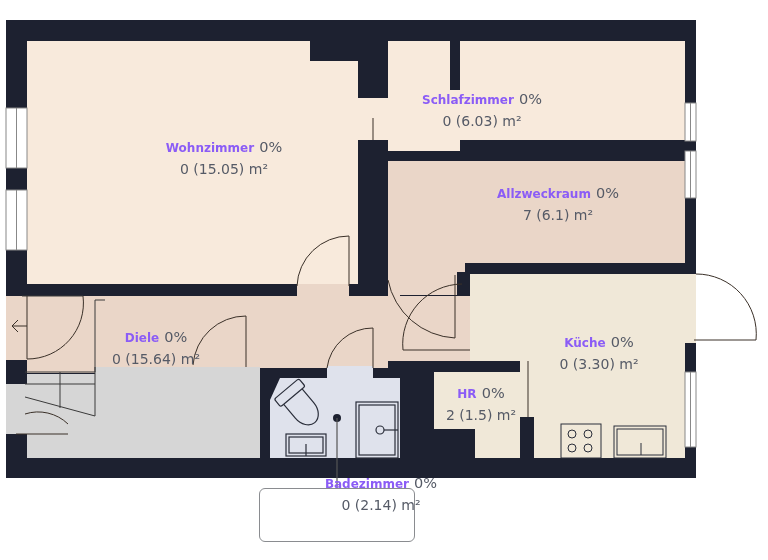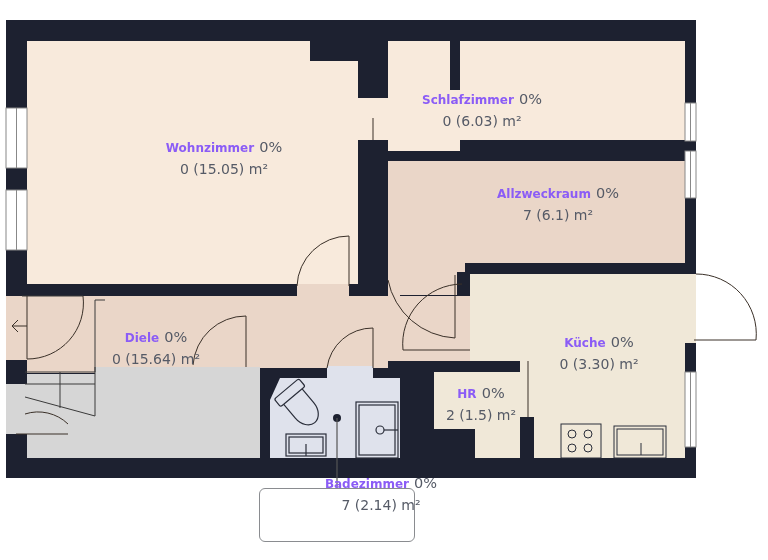--- a/index.html
+++ b/index.html
@@ -163,14 +163,14 @@
 <div class="label" style="left:481px;top:382px;">
   <span class="name">HR</span>
   <span class="pct">0%</span><br>
   <span class="area">2 (1.5) m²</span>
 </div>
 
 <div class="callout"></div>
 <div class="label" style="left:337px;top:472px;margin-left:44px;">
   <span class="name">Badezimmer</span>
   <span class="pct">0%</span><br>
-  <span class="area">7 (2.14) m²</span>
+  <span class="area">0 (2.14) m²</span>
 </div>
 
 </body></html>

